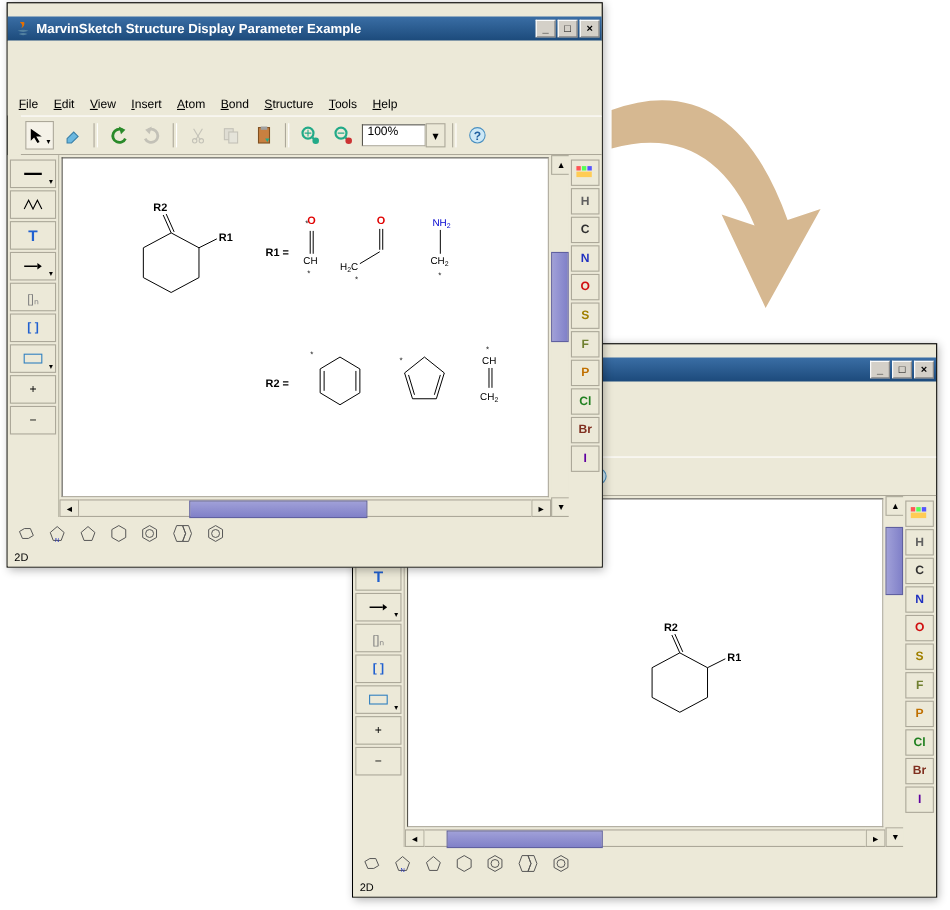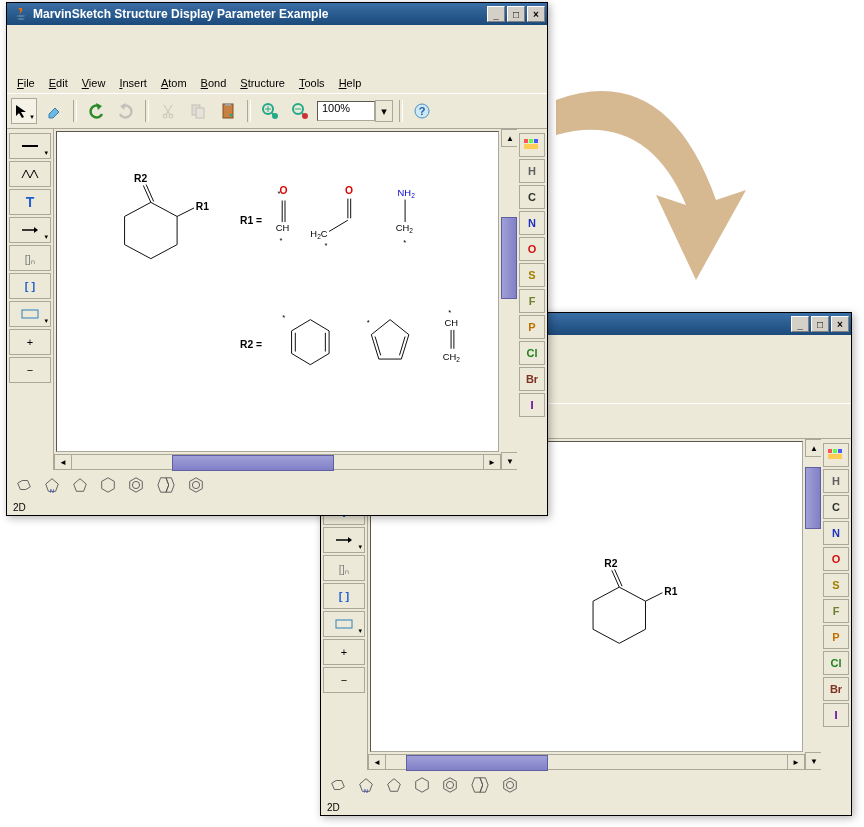--- a/index.html
+++ b/index.html
@@ -1,26 +1,26 @@
 <!DOCTYPE html>
 <html><head>
 <meta charset="utf-8">
 <style>
   body { margin:0; font-family: Tahoma, Arial, sans-serif; font-size:11px; background:#fff; width:864px; height:827px; position:relative; }
   .window { position:absolute; border:1px solid #000; background:#ece9d8; box-shadow:2px 2px 8px rgba(0,0,0,0.3); display:flex; flex-direction:column; }
-  .title-bar { height:22px; background:linear-gradient(to bottom,#3a6ea5 0%,#1c4a7b 100%); color:#fff; display:flex; align-items:center; font-weight:bold; padding:0 2px; }
+  .title-bar { height:22px; background:linear-gradient(to bottom,#3a6ea5 0%,#1c4a7b 100%); color:#fff; display:flex; align-items:center; font-weight:bold; padding:0 2px;margin-top:12px; }
   .java-icon { width:16px; height:16px; margin:0 4px; display:inline-block; }
   .java-icon svg { width:16px; height:16px; }
   .title-text { flex:1; font-size:12px; }
   .win-btns { display:flex; gap:2px; }
   .win-btn { width:16px; height:14px; background:#d4d0c8; border:1px solid #fff; border-right-color:#808080; border-bottom-color:#808080; display:flex; align-items:center; justify-content:center; font-family:Arial; font-size:10px; cursor:pointer; color:#000;}
   .menu-bar { display:flex; gap:2px; padding:2px 4px; background:#ece9d8; }
   .menu-item { padding:2px 6px; cursor:pointer;margin-top:48px; }
   .menu-item u { text-decoration:underline; }
-  .toolbar { display:flex; align-items:center; gap:4px; padding:4px; background:#ece9d8; border-top:1px solid #fff; border-bottom:1px solid #aca899;}
+  .toolbar { display:flex; align-items:center; gap:4px; padding:4px; background:#ece9d8; border-top:1px solid #fff; border-bottom:1px solid #aca899;margin-left:12px;}
   .tb-btn { width:24px; height:24px; display:flex; align-items:center; justify-content:center; cursor:pointer; border:1px solid transparent;}
   .tb-sep { width:2px; height:22px; border-left:1px solid #aca899; border-right:1px solid #fff; margin:0 2px;}
   .zoom-field { display:flex; align-items:center;}
   .zoom-input { width:48px; height:18px; background:#fff; border:1px inset #aca899; padding:0 4px; font-size:11px;}
   .zoom-drop { width:16px; height:20px; background:#ece9d8; border:1px solid #aca899; display:flex; align-items:center; justify-content:center; cursor:pointer;}
   .body-row { flex:1; display:flex; min-height:0;}
   .left-tools { width:42px; background:#ece9d8; border-right:1px solid #aca899; display:flex; flex-direction:column; gap:2px; padding:4px 2px;}
   .lt-btn { height:24px; border:1px solid #aca899; background:#ece9d8; display:flex; align-items:center; justify-content:center; cursor:pointer; position:relative;}
   .lt-btn.split::after { content:"▾"; font-size:7px; position:absolute; right:2px; bottom:1px;}
   .canvas-wrap { flex:1; display:flex; flex-direction:column; background:#ece9d8;}

